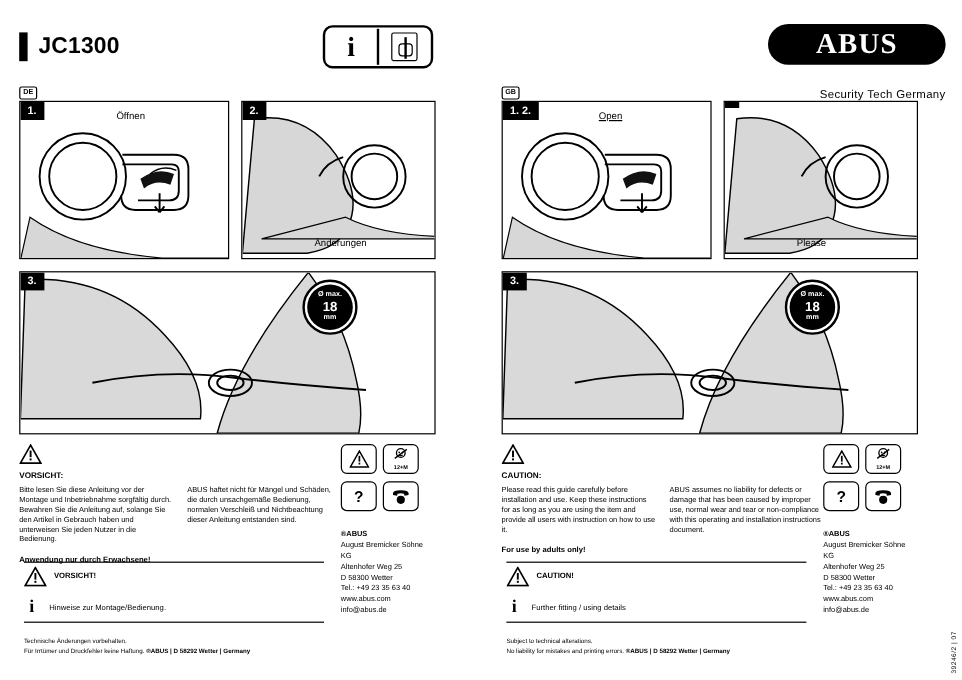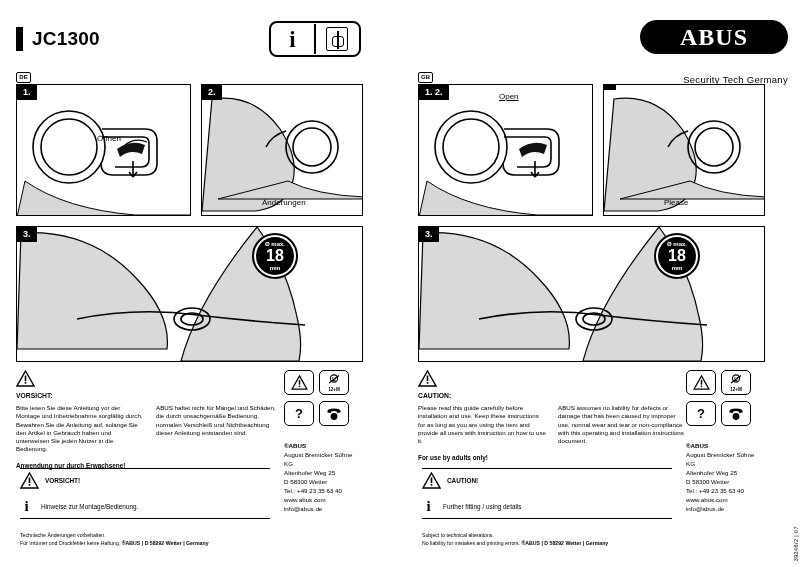--- a/index.html
+++ b/index.html
@@ -82,21 +82,21 @@
 
   .side-code { position:absolute; right:3px; bottom:6px; font-size:5.5px;
                writing-mode:vertical-rl; transform:rotate(180deg); letter-spacing:0.4px; }
 
   
   .dia-badge { position:absolute; width:46px; height:46px; border-radius:50%; background:#fff;
                border:2px solid #000; display:flex; align-items:center; justify-content:center; }
   .dia-inner { width:38px; height:38px; border-radius:50%; background:#000; color:#fff;
                display:flex; flex-direction:column; align-items:center; justify-content:center;
                font-size:6px; font-weight:bold; line-height:1.1; }
-  .dia-inner .big { font-size:16px; }
+  .dia-inner .big { font-size:11px; }
 </style>
 </head>
 <body>
 
 <div class="page">
 
   <div class="header">
     <div class="title-bar">
       <div class="title-mark"></div>
       <div class="title-text">JC1300</div>
@@ -120,21 +120,21 @@
     </div>
   </div>
 
   <div class="half left">
     <div class="lang-flag">DE</div>
 
     <div class="step-row" style="left:0; top:12px;">
 
       <div class="step-box" style="width:175px;height:132px;">
         <div class="step-num">1.</div>
-        <div class="step-label" style="left:80px;top:7px;margin-top:42px;">Öffnen</div>
+        <div class="step-label" style="left:80px;top:7px;">Öffnen</div>
         <svg width="175" height="132" viewBox="0 0 175 132">
           <g fill="none" stroke="#000" stroke-width="1.6">
             <circle cx="52" cy="62" r="36"></circle>
             <circle cx="52" cy="62" r="28"></circle>
             <path d="M85 44 L128 44 Q140 44 140 56 L140 78 Q140 90 128 90 L96 90 Q84 90 84 78"></path>
             <path d="M85 52 L126 52 Q132 52 132 58 L132 74 Q132 82 124 82 L98 82"></path>
           </g>
           <g fill="#111">
             <path d="M100 64 q14 -10 28 -4 l-3 9 q-12 -5 -22 3 z"></path>
           </g>

